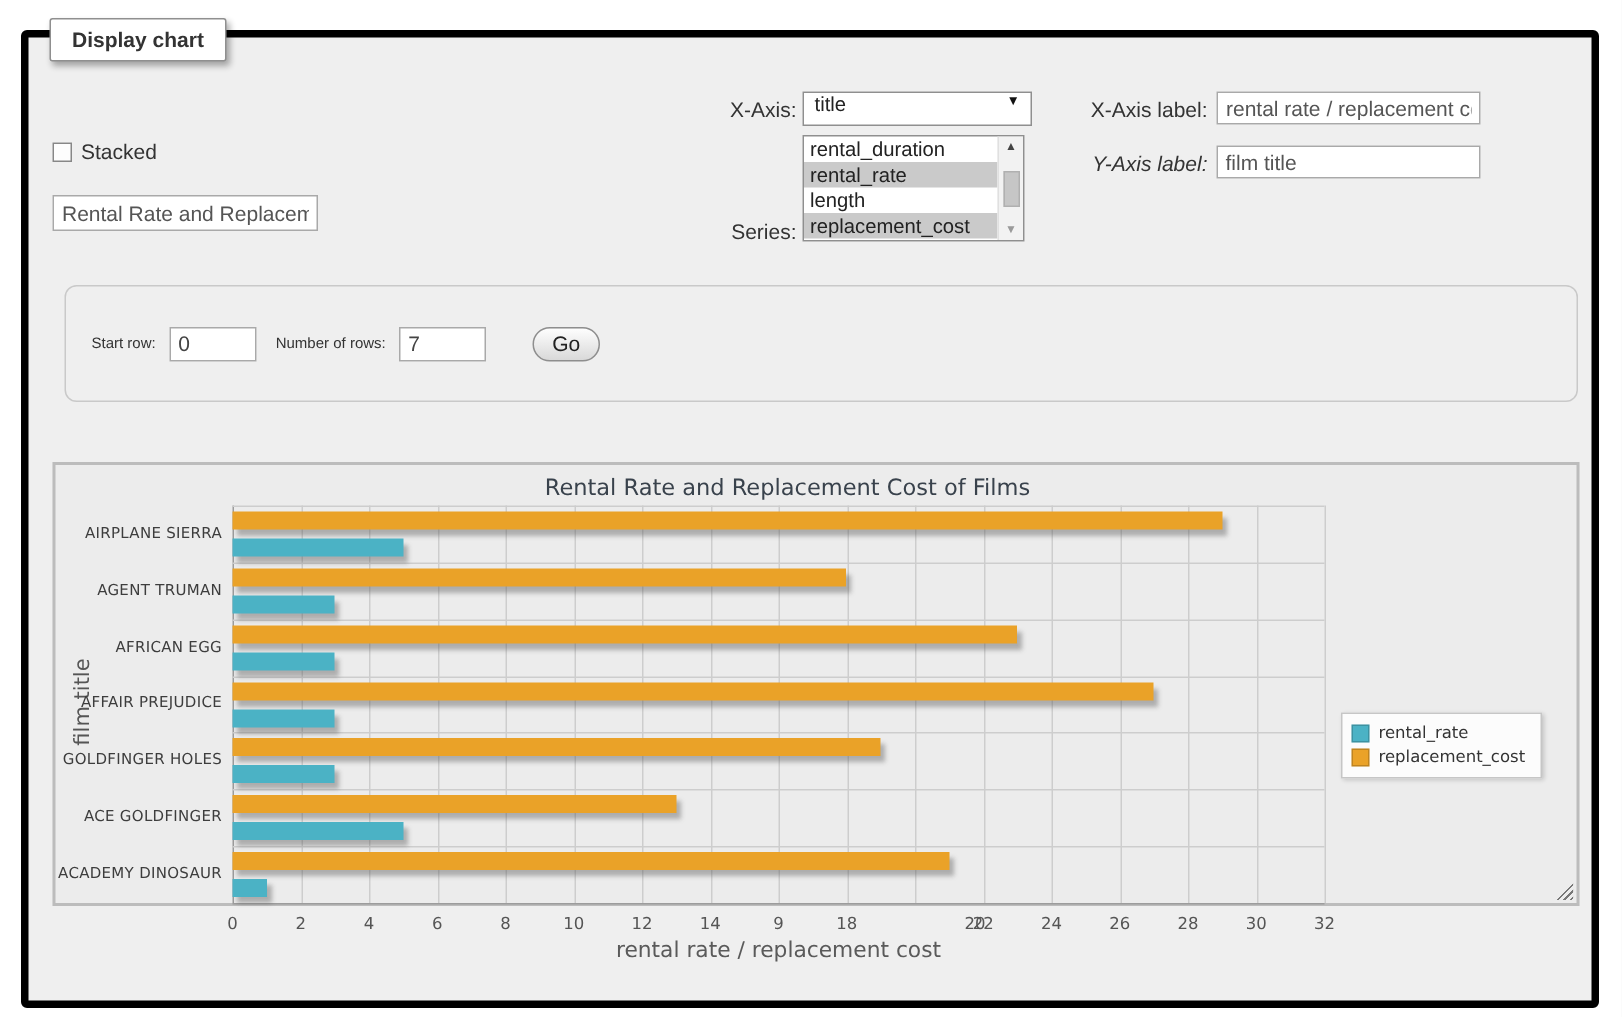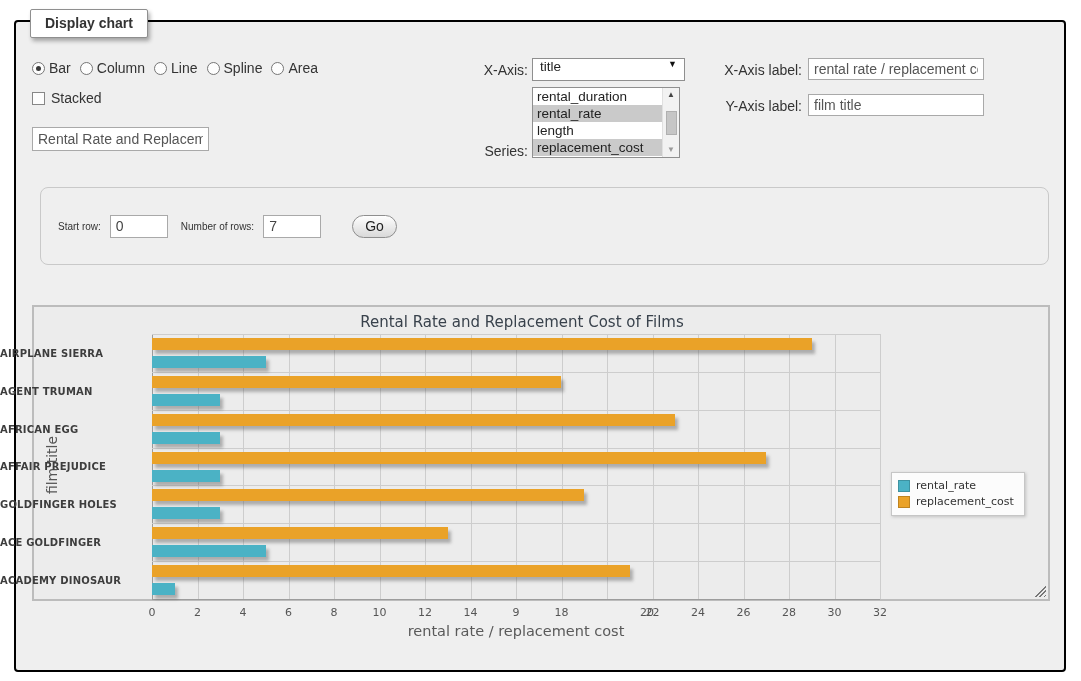--- a/index.html
+++ b/index.html
@@ -1,20 +1,20 @@
 <!DOCTYPE html>
 <html><head>
 <meta charset="utf-8">
 <style>
   html,body{margin:0;padding:0;background:#fff;}
   body{width:1081px;height:681px;position:relative;font-family:"Liberation Sans",sans-serif;overflow:hidden;}
 
   
   .panel{position:absolute;left:14px;top:20px;width:1052px;height:652px;box-sizing:border-box;
-         background:#efefef;border:2px solid #000000;border-radius:4px;padding-left:16px;}
+         background:#efefef;border:5px solid #000000;border-radius:4px;padding-left:16px;}
   .legend-tab{position:absolute;left:14px;top:-13px;background:#fff;border:1px solid #8f8f8f;
          padding:5px 14px 6px 14px;font-size:14px;font-weight:bold;color:#333;
          box-shadow:2px 3px 4px rgba(0,0,0,.32);border-radius:2px;z-index:6;}
 
   
   .ctl-label{position:absolute;font-size:14px;color:#333;}
   .right-align{text-align:right;}
   .chart-type-row{position:absolute;left:16px;top:38px;display:flex;align-items:center;gap:9px;
          font-size:14px;color:#333;}
   .radio-item{display:flex;align-items:center;gap:4px;cursor:default;}
@@ -63,64 +63,42 @@
          color:#39424c;font-family:"DejaVu Sans",sans-serif;}
   .ylabel{position:absolute;left:18px;top:158px;transform:translate(-50%,-50%) rotate(-90deg);
          font-size:14px;color:#555;font-family:"DejaVu Sans",sans-serif;white-space:nowrap;}
   .plot{position:absolute;left:118px;top:27px;width:728px;height:265px;}
   .vgrid{position:absolute;top:0;bottom:0;width:1px;background:#cdcdcd;}
   .vgrid.axis{background:#9c9c9c;}
   .hgrid{position:absolute;left:0;right:0;height:1px;background:#cdcdcd;}
   .hgrid.axis{background:#9c9c9c;}
   .bar-row{position:absolute;left:0;width:100%;}
   .bar{position:absolute;left:0;height:12px;box-shadow:3px 4px 3px rgba(80,80,80,.40);}
-  .cat-label{position:absolute;left:-152px;width:145px;top:50%;
-         transform:translateY(-50%);font-size:10px;font-weight:bold;color:#3d3d3d;
+  .cat-label{position:absolute;left:-152px;width:145px;text-align:right;top:50%;
+         transform:translateY(-50%);font-size:10px;font-weight:normal;color:#3d3d3d;
          font-family:"DejaVu Sans",sans-serif;letter-spacing:.2px;}
   .xtick{position:absolute;top:calc(100% + 7px);transform:translateX(-50%);font-size:11px;color:#555;
          font-family:"DejaVu Sans",sans-serif;}
   .xlabel{position:absolute;left:118px;top:316px;width:728px;text-align:center;font-size:14.5px;
          color:#5a5a5a;font-family:"DejaVu Sans",sans-serif;}
   .chart-legend{position:absolute;left:857px;top:165px;background:#fcfcfc;border:1px solid #c6c6c6;
          padding:5px 10px 5px 6px;box-shadow:1px 1px 3px rgba(0,0,0,.18);}
   .legend-row{display:flex;align-items:center;gap:6px;font-size:11px;color:#333;line-height:16px;
          font-family:"DejaVu Sans",sans-serif;white-space:nowrap;}
   .legend-swatch{width:12px;height:12px;border:1px solid rgba(0,0,0,.18);box-sizing:border-box;flex:none;}
   .resize-handle{position:absolute;right:2px;bottom:2px;width:12px;height:12px;
          background:repeating-linear-gradient(135deg,#777 0 1px,transparent 1px 3px);
          clip-path:polygon(100% 0,100% 100%,0 100%);}
 </style>
 </head>
 <body>
 
 <div class="panel">
   <div class="legend-tab">Display chart</div>
 
-  <div class="chart-type-row" id="chart-type-row">
-      <span class="radio-item">
-        <span class="radio-dot checked"></span>
-        <span>Bar</span>
-      </span>
-      <span class="radio-item">
-        <span class="radio-dot"></span>
-        <span>Column</span>
-      </span>
-      <span class="radio-item">
-        <span class="radio-dot"></span>
-        <span>Line</span>
-      </span>
-      <span class="radio-item">
-        <span class="radio-dot"></span>
-        <span>Spline</span>
-      </span>
-      <span class="radio-item">
-        <span class="radio-dot"></span>
-        <span>Area</span>
-      </span>
-    </div>
 
   <div class="stacked-row">
     <span class="checkbox"></span>
     <span>Stacked</span>
   </div>
 
   <input class="text" style="left: 16px; top: 105px; width: 177px; height: 24px;" type="text" value="Rental Rate and Replacemer">
 
   <div class="ctl-label right-align" style="left:420px;top:40px;width:92px;">X-Axis:</div>
   <div class="select-box">
@@ -138,21 +116,21 @@
       </div>
     <div class="sl-scrollbar">
       <span class="sl-arrow">▲</span>
       <span class="sl-thumb"></span>
       <span class="sl-arrow down">▼</span>
     </div>
   </div>
 
   <div class="ctl-label right-align" style="left:690px;top:40px;width:96px;">X-Axis label:</div>
   <input class="text" style="left: 792px; top: 36px; width: 176px; height: 22px;" type="text" value="rental rate / replacement cost">
-  <div class="ctl-label right-align" style="left:690px;top:76px;width:96px;">Y-Axis label:</div>
+  <div class="ctl-label right-align" style="left:690px;top:76px;width:96px;font-style:italic;">Y-Axis label:</div>
   <input class="text" style="left: 792px; top: 72px; width: 176px; height: 22px;" type="text" value="film title">
 
   <div class="rows-box">
     <span class="lbl">Start row:</span>
     <input class="text inline" type="text" value="0" style="">
     <span class="lbl">Number of rows:</span>
     <input class="text inline" type="text" value="7" style="">
     <button class="go-btn">Go</button>
   </div>
 

